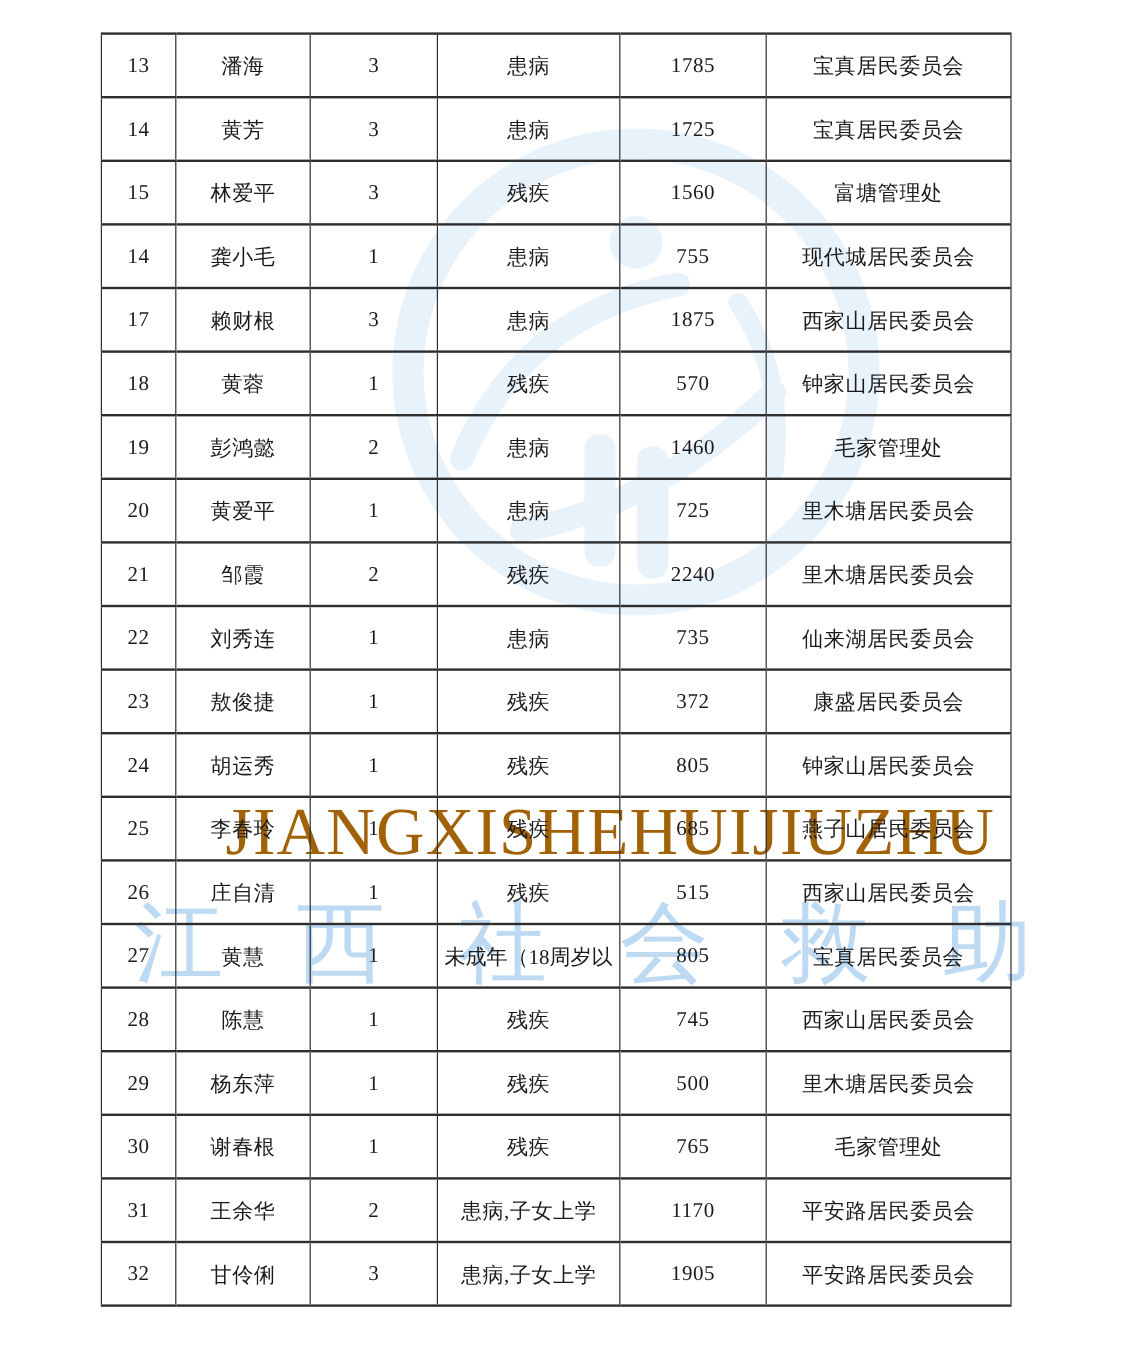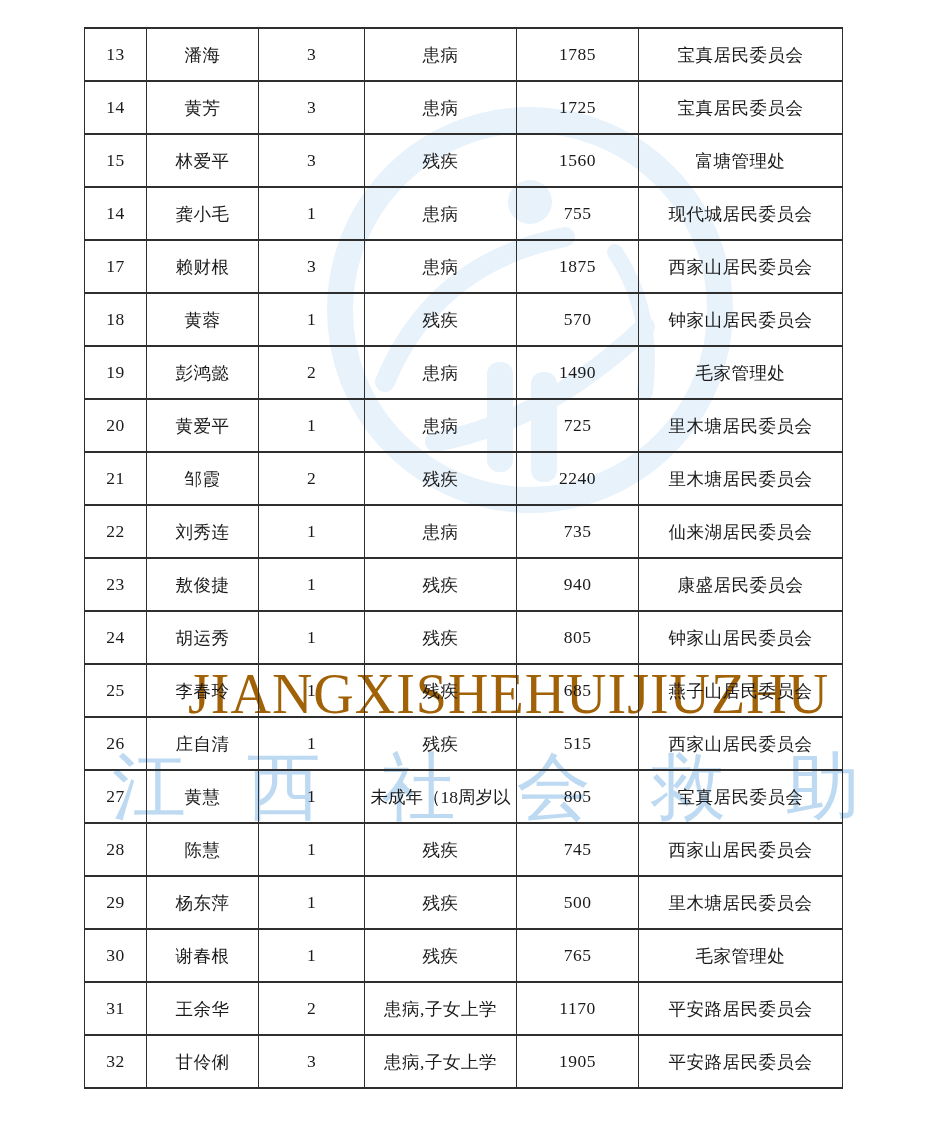--- a/index.html
+++ b/index.html
@@ -147,21 +147,21 @@
           <td>1</td>
           <td>残疾</td>
           <td>570</td>
           <td>钟家山居民委员会</td>
         </tr>
         <tr>
           <td>19</td>
           <td>彭鸿懿</td>
           <td>2</td>
           <td>患病</td>
-          <td>1490</td>
+          <td>1460</td>
           <td>毛家管理处</td>
         </tr>
         <tr>
           <td>20</td>
           <td>黄爱平</td>
           <td>1</td>
           <td>患病</td>
           <td>725</td>
           <td>里木塘居民委员会</td>
         </tr>
@@ -179,21 +179,21 @@
           <td>1</td>
           <td>患病</td>
           <td>735</td>
           <td>仙来湖居民委员会</td>
         </tr>
         <tr>
           <td>23</td>
           <td>敖俊捷</td>
           <td>1</td>
           <td>残疾</td>
-          <td>940</td>
+          <td>372</td>
           <td>康盛居民委员会</td>
         </tr>
         <tr>
           <td>24</td>
           <td>胡运秀</td>
           <td>1</td>
           <td>残疾</td>
           <td>805</td>
           <td>钟家山居民委员会</td>
         </tr>

